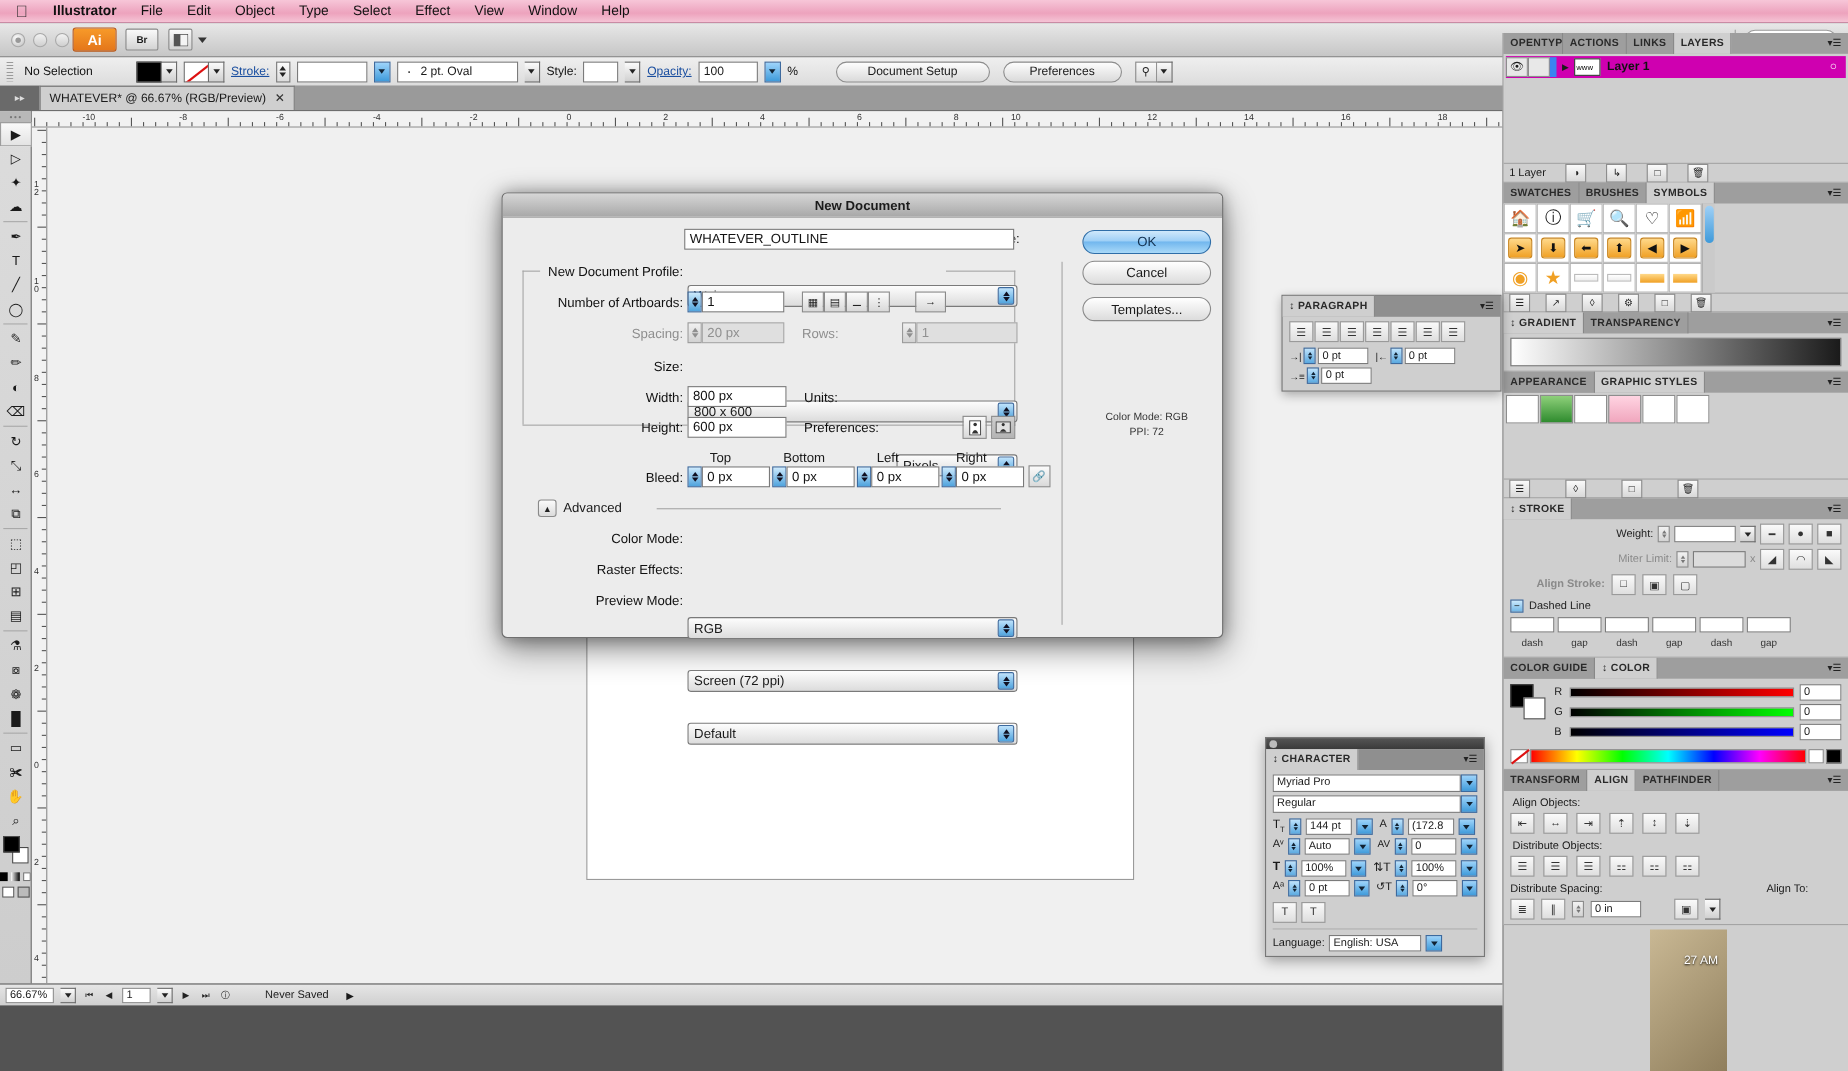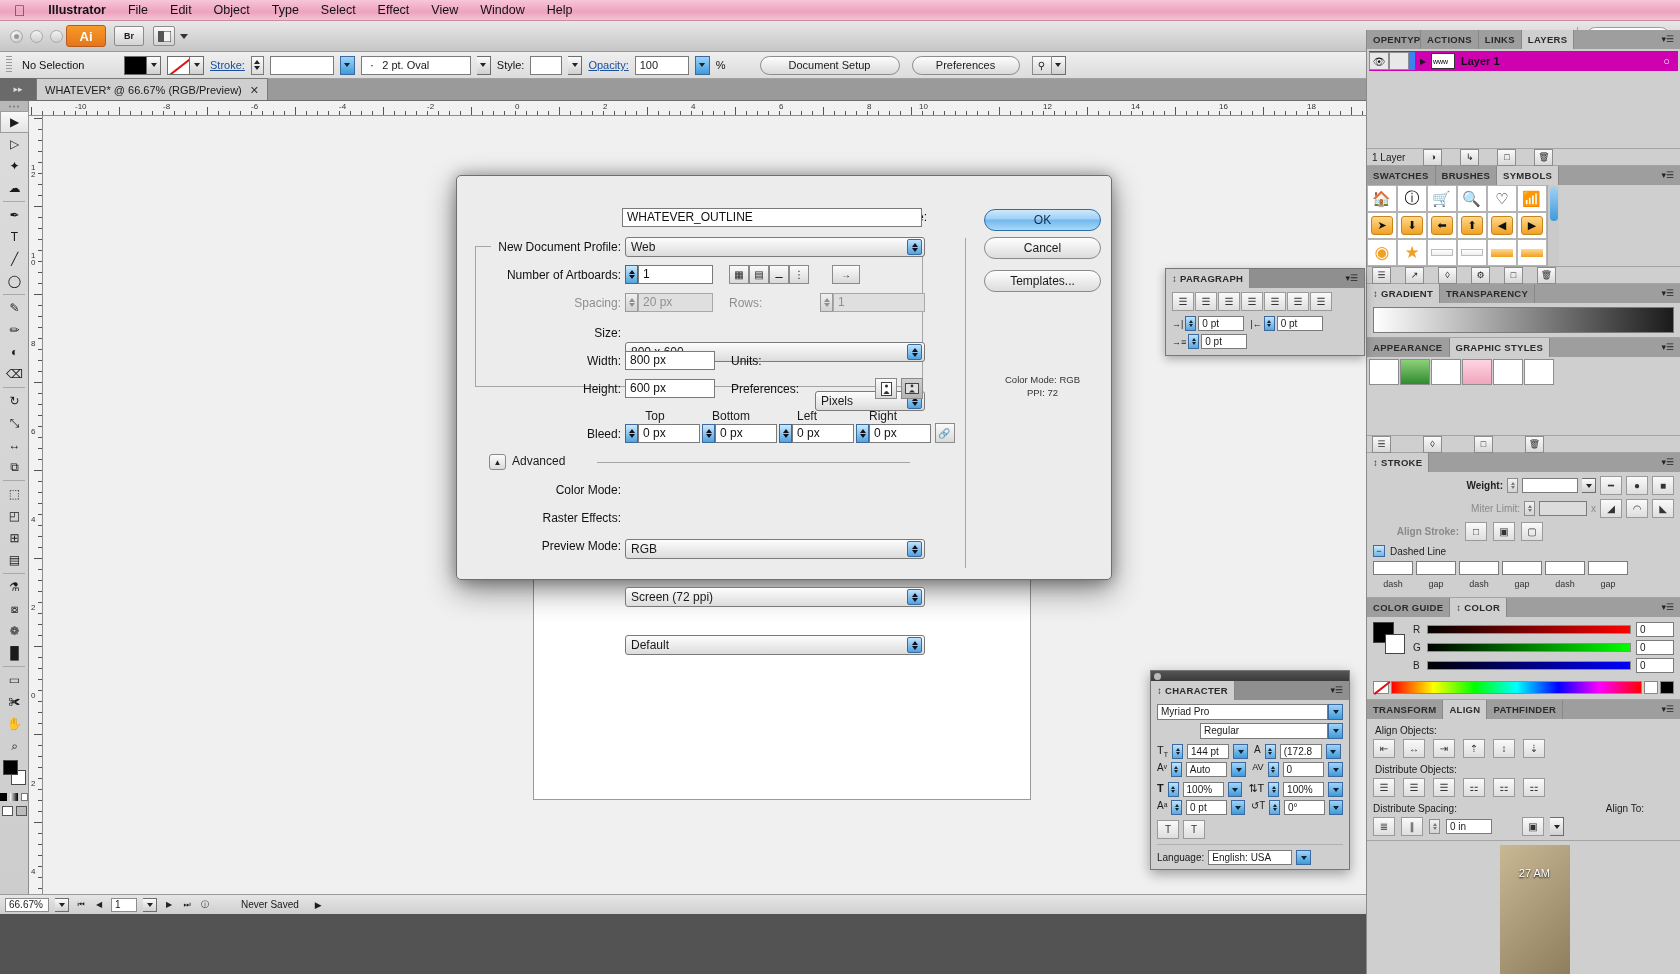--- a/index.html
+++ b/index.html
@@ -737,21 +737,21 @@
     </div>
   </div>
 
   <div class="panel">
     <div class="ptabs">
       <div class="ptab active">↕ <span>STROKE</span></div>
       <div class="pmenu">▾☰</div>
     </div>
     <div class="pbody">
       <div class="prow" style="justify-content:flex-end;">
-        <span class="plabel" style="font-weight:bold;">Weight:</span>
+        <span class="plabel" style="font-weight:normal;">Weight:</span>
         <div class="pstep gray">
             <span class="u"></span>
             <span class="d"></span>
           </div>
         <div class="pfield" style="width:56px;"></div>
         <div class="mini-drop" style="height:15px;"></div>
         <div class="algbtn">━</div>
         <div class="algbtn">●</div>
         <div class="algbtn">■</div>
       </div>
@@ -930,21 +930,21 @@
   </div>
   <div class="ptabs" style="background:#8f8f8f;">
     <div class="ptab active">↕ <span>CHARACTER</span></div>
     <div class="pmenu">▾☰</div>
   </div>
   <div style="padding:4px 6px;">
     <div style="display:flex;margin-bottom:3px;">
       <div class="pfield" style="flex:1;height:16px;">Myriad Pro</div>
       <div class="blue-drop" style="height:16px;"></div>
     </div>
-    <div style="display:flex;margin-bottom:5px;margin-left:43px;">
+    <div style="display:flex;margin-bottom:5px;">
       <div class="pfield" style="flex:1;height:16px;">Regular</div>
       <div class="blue-drop" style="height:16px;"></div>
     </div>
     <div style="display:flex;gap:4px;margin-bottom:3px;">
       <span style="font-size:11px;">T<sub style="font-size:7px;">T</sub></span>
       <div class="pstep">
           <span class="u"></span>
           <span class="d"></span>
         </div>
       <div class="pfield" style="width:42px;">144 pt</div>
@@ -1011,25 +1011,26 @@
     </div>
     <div style="display:flex;gap:4px;align-items:center;border-top:1px solid #b0b0b0;padding-top:5px;">
       <span style="font-size:10px;">Language:</span>
       <div class="pfield" style="width:84px;">English: USA</div>
       <div class="blue-drop" style="height:15px;"></div>
     </div>
   </div>
 </div>
 
 <div class="abs" style="left:1500px; top:845px; width:70px; height:130px; overflow:hidden; background:linear-gradient(135deg,#c9b894,#8f7e5c);">
-  <div style="color:#fff;font-size:11px;text-align:right;padding-right:20px;padding-top:22px;text-shadow:0 1px 2px #000;">27 AM</div>
+  <div style="color:#fff;font-size:11px;text-align:right;padding-right:8px;padding-top:22px;text-shadow:0 1px 2px #000;">27 AM</div>
 </div>
 
 <div id="dlgshadow" class="abs"></div>
 <div id="dialog" class="abs">
+  <div id="dlgtitle">New Document</div>
 
   <div class="dlgrow" style="left:0; top:34px; width:470px; justify-content:flex-end;">
     <span class="dlabel">Name:</span>
   </div>
   <div class="dfield abs" style="left:165px; top:32px; width:300px;">WHATEVER_OUTLINE</div>
 
   <div class="grouprule abs" style="left:18px; top:70px; width:16px;"></div>
   <div class="abs" style="left:18px; top:70px; width:1px; height:140px; border-left:1px solid #a5a5a5;"></div>
   <div class="abs" style="left:18px; top:210px; width:448px; height:1px; border-top:1px solid #a5a5a5;"></div>
   <div class="abs" style="left:465px; top:70px; width:1px; height:141px; border-left:1px solid #a5a5a5;"></div>

